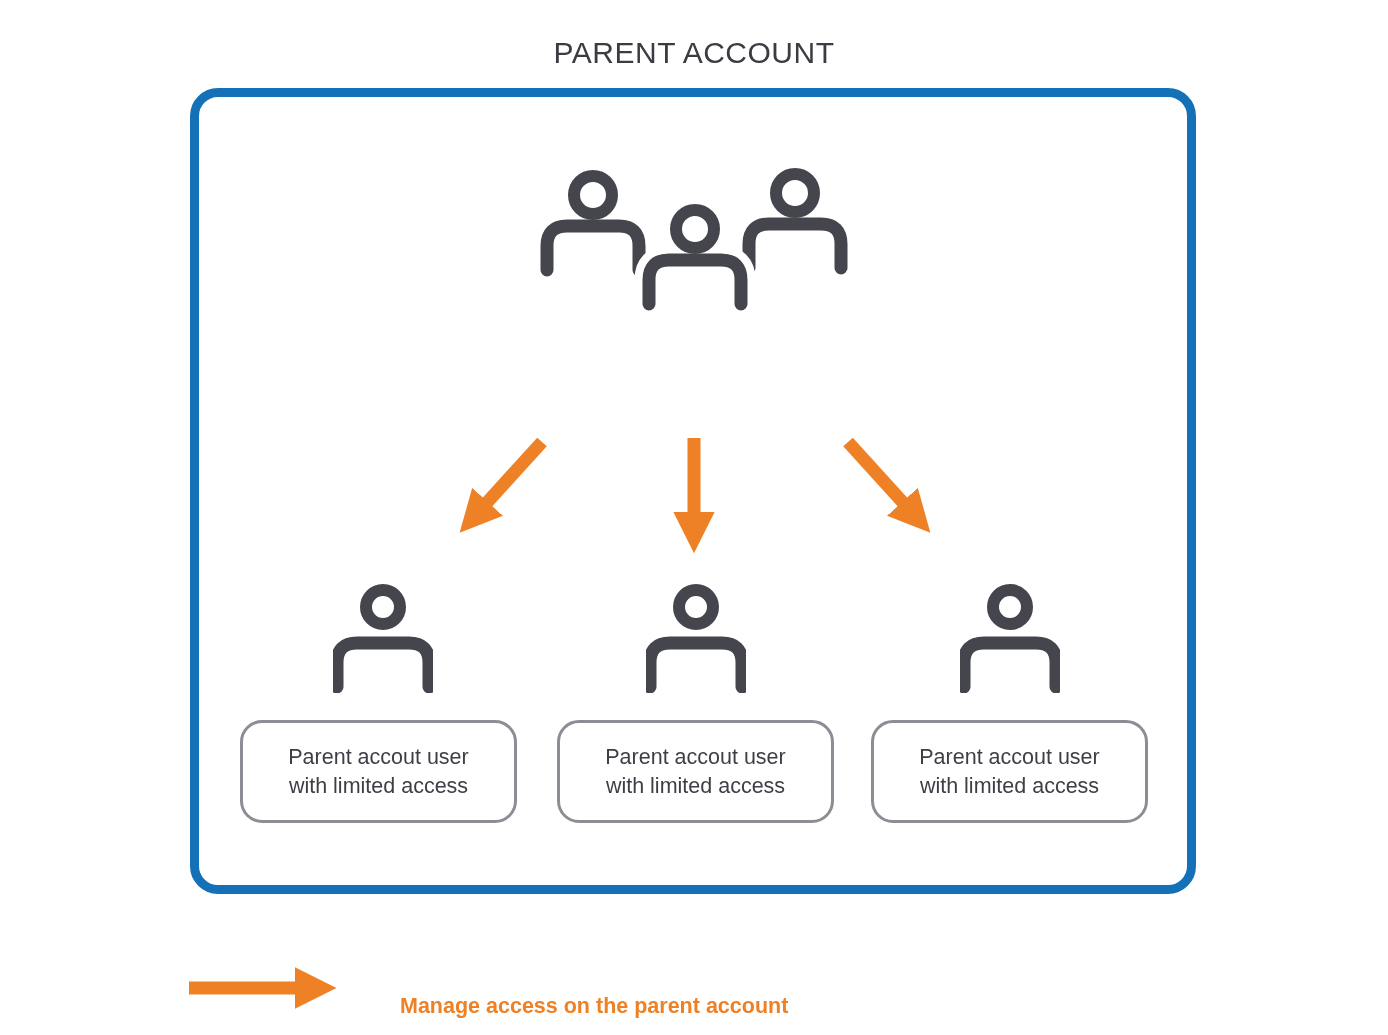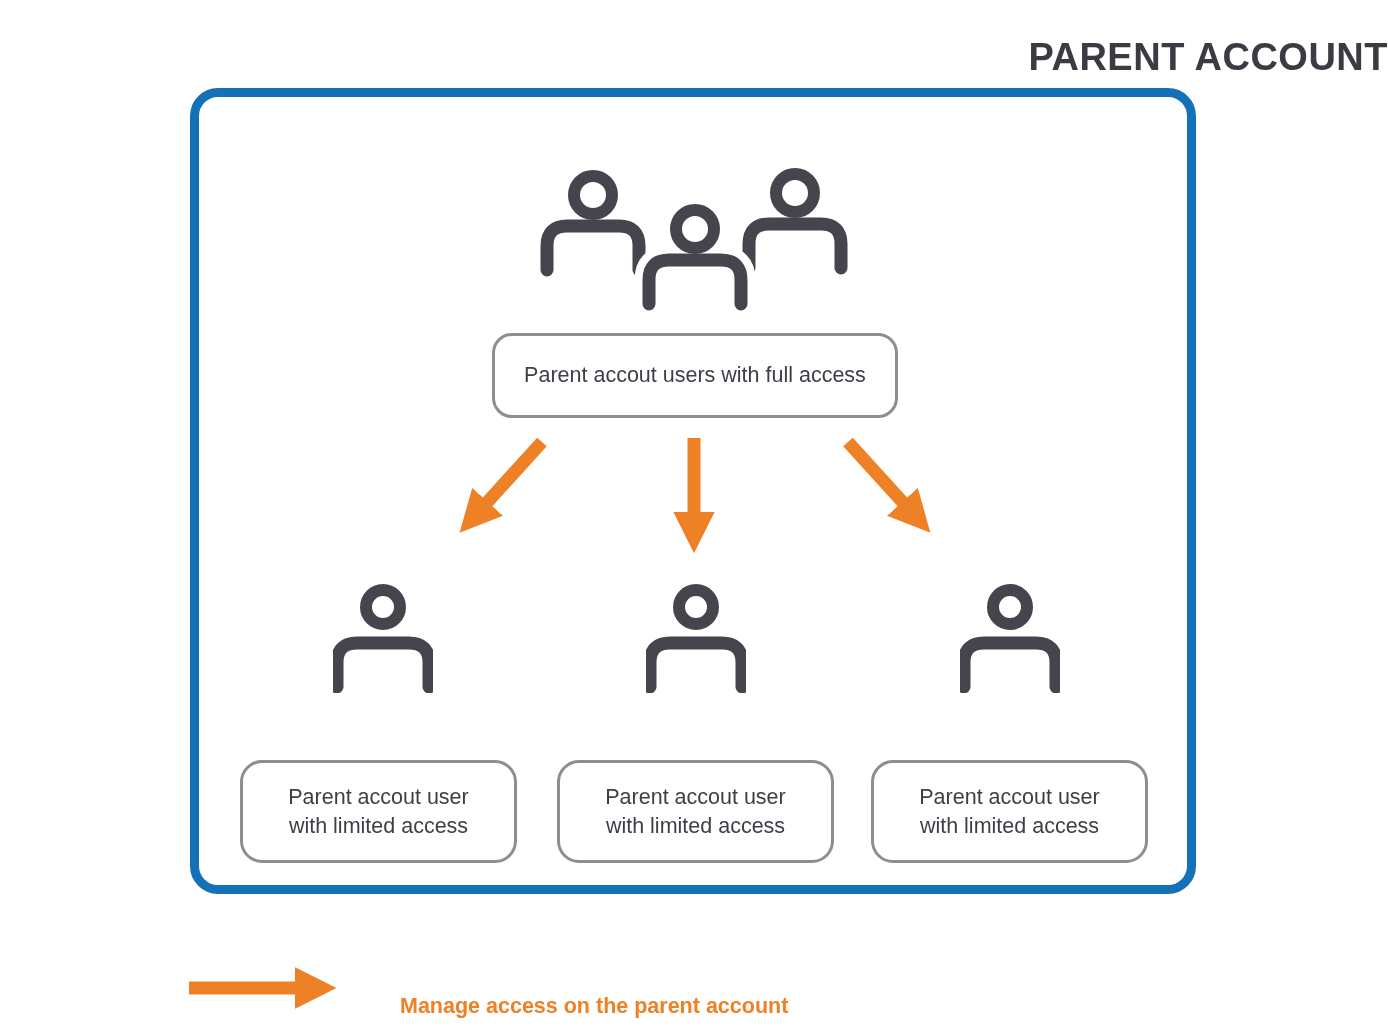--- a/index.html
+++ b/index.html
@@ -18,23 +18,23 @@
     position:relative;
     width:1388px;
     height:1035px;
     background:#ffffff;
     overflow:hidden;
   }
   .diagram-title{
     position:absolute;
     left:0; top:36px;
     width:100%;
-    text-align:right;
-    font-size:38px;
-    font-weight:bold;
+    text-align:center;
+    font-size:30px;
+    font-weight:normal;
     letter-spacing:0.5px;
     color:var(--title-text);
   }
   .outer-box{
     position:absolute;
     left:190px; top:88px;
     width:1006px; height:806px;
     border:9px solid var(--container-border);
     border-radius:28px;
     background:#ffffff;
@@ -52,21 +52,21 @@
     text-align:center;
     color:var(--node-text);
     font-size:21.5px;
     line-height:29px;
   }
   .node-root{
     left:492px; top:333px;
     width:406px; height:85px;
   }
   .node-child{
-    top:760px;
+    top:720px;
     width:277px; height:103px;
     border-radius:22px;
   }
   .node-child-1{left:240px;}
   .node-child-2{left:557px;}
   .node-child-3{left:871px;}
 
   
   .stroke-icon{stroke:var(--icon);fill:none;}
   .stroke-halo{stroke:#ffffff;fill:none;}
@@ -100,23 +100,20 @@
     <circle class="head-icon" cx="265" cy="43" r="19" stroke-width="12"></circle>
     <path class="stroke-icon" stroke-width="13" stroke-linecap="round" d="M219,118 L219,94 Q219,74 239,74 L291,74 Q311,74 311,94 L311,118"></path>
 
     <circle class="stroke-halo" cx="165" cy="79" r="19" stroke-width="28"></circle>
     <path class="stroke-halo" stroke-width="29" stroke-linecap="round" d="M119,154 L119,130 Q119,110 139,110 L191,110 Q211,110 211,130 L211,154"></path>
 
     <circle class="head-icon" cx="165" cy="79" r="19" stroke-width="12"></circle>
     <path class="stroke-icon" stroke-width="13" stroke-linecap="round" d="M119,154 L119,130 Q119,110 139,110 L191,110 Q211,110 211,130 L211,154"></path>
   </svg>
 
-  <div class="node node-root">
-    <span>Parent accout users with full access</span>
-  </div>
 
   <svg class="abs" style="left:440px; top:428px;" width="530" height="145" viewBox="0 0 530 145">
     <defs>
       <marker id="ah" viewBox="0 0 4 4" refX="0.8" refY="2" markerWidth="3.2" markerHeight="3.2" orient="auto">
         <path class="arrow-fill" d="M0,0 L4,2 L0,4 z"></path>
       </marker>
     </defs>
     <line class="arrow-stroke" x1="102" y1="14" x2="42" y2="80" stroke-width="13" marker-end="url(#ah)"></line>
     <line class="arrow-stroke" x1="254" y1="10" x2="254" y2="92" stroke-width="13" marker-end="url(#ah)"></line>
     <line class="arrow-stroke" x1="408" y1="14" x2="468" y2="80" stroke-width="13" marker-end="url(#ah)"></line>

